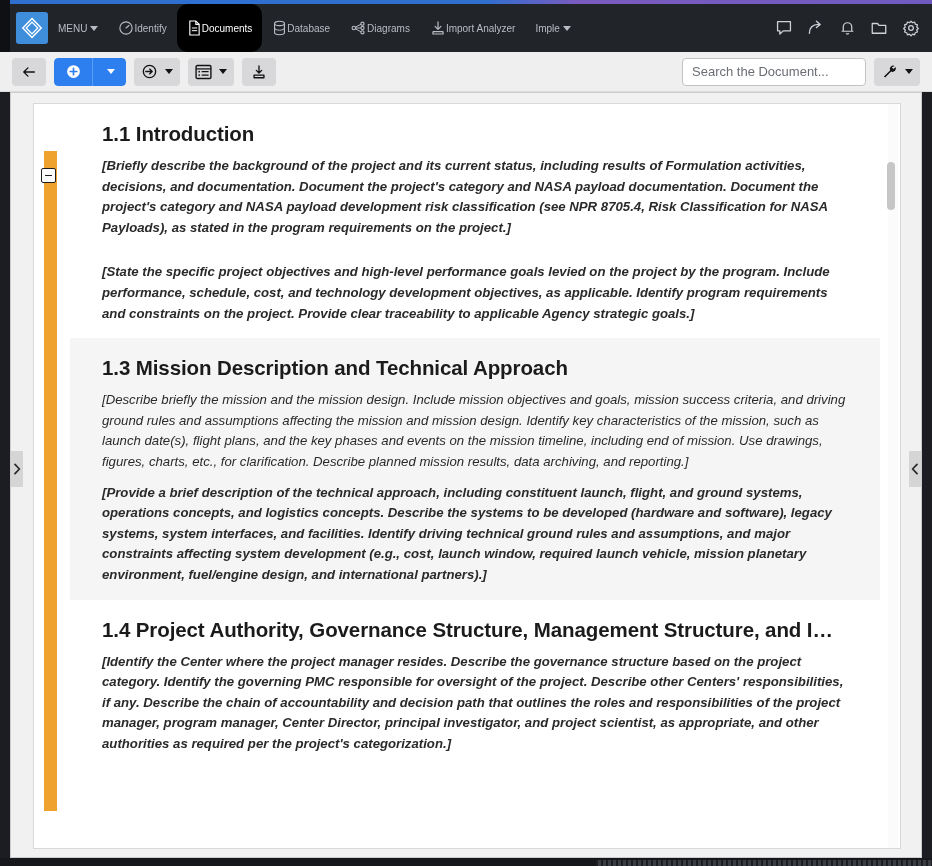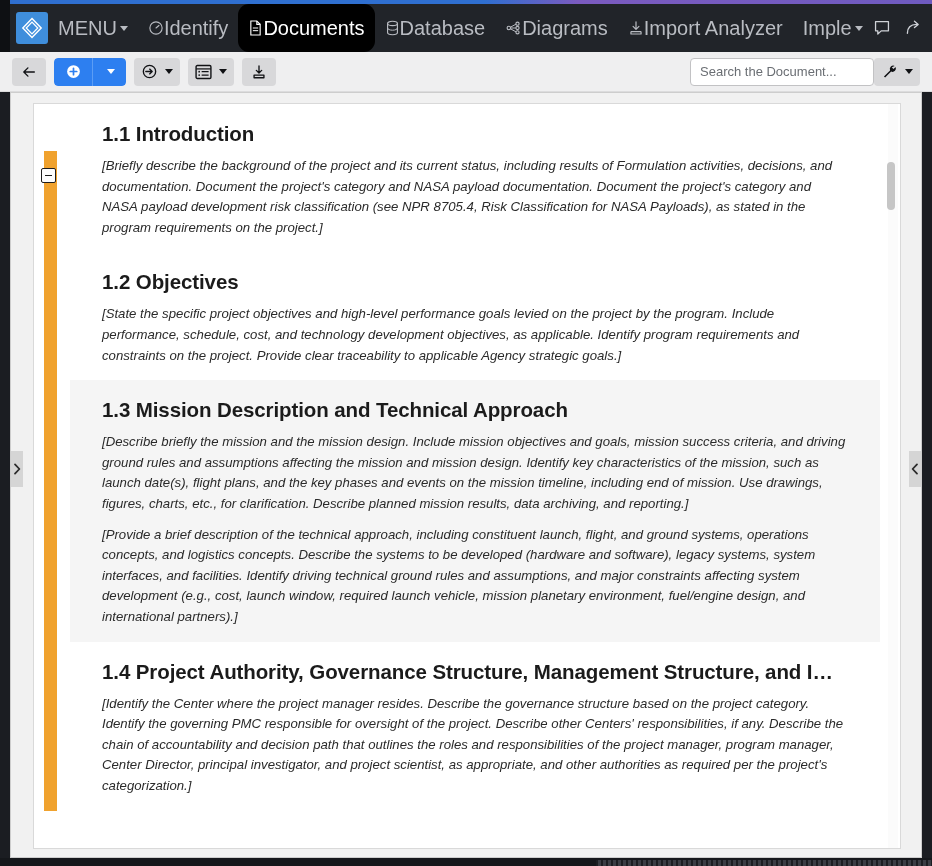--- a/index.html
+++ b/index.html
@@ -28,21 +28,21 @@
     width: 10px; height: 48px; background: #0e1013; flex: 0 0 10px;
   }
   .brand {
     width: 32px; height: 32px; margin-left: 6px; background: #3f8edc;
     border-radius: 3px; display: flex; align-items: center; justify-content: center;
     flex: 0 0 32px;
   }
   .nav-items { display: flex; align-items: center; height: 48px; }
   .nav-item {
     display: flex; align-items: center; 
-    height: 48px; padding: 0 10px; color: #b9bcc2; font-size: 20px;
+    height: 48px; padding: 0 10px; color: #b9bcc2; font-size: 10px;
     white-space: nowrap; cursor: pointer;
   }
   .nav-item.active { background: #000; color: #ffffff; border-radius: 11px; }
   .nav-item .ico { display: flex; align-items: center; }
   .caret {
     width: 0; height: 0; border-left: 4.5px solid transparent;
     border-right: 4.5px solid transparent; border-top: 5px solid currentColor;
     margin-left: 3px;
   }
   .nav-right {
@@ -69,21 +69,21 @@
   }
   .tb-btn.primary-main {
     background: #2d7ff0; height: 28px; width: 38px; border-radius: 4px 0 0 4px;
     display: flex; align-items: center; justify-content: center; cursor: pointer;
   }
   .tb-btn.primary-caret {
     background: #2d7ff0; height: 28px; width: 22px; border-radius: 0 4px 4px 0;
     display: flex; align-items: center; justify-content: center; cursor: pointer;
     border-left: 1px solid #5b9df5; color: #fff;
   }
-  .tb-right { margin-left: auto; display: flex; align-items: center; gap: 0; }
+  .tb-right { margin-left: auto; display: flex; align-items: center; gap: 8px; }
   .search-box {
     width: 184px; height: 28px; border: 1px solid #c2c2c4; border-radius: 4px;
     background: #fff; padding: 0 9px; font-size: 13px; color: #55585c;
     font-family: "Liberation Sans", sans-serif; outline: none;
   }
   .search-box::placeholder { color: #6a6e73; }
 
   
   .workspace {
     position: absolute; top: 92px; left: 0; width: 932px; height: 766px;
@@ -121,21 +121,21 @@
   .sec.shaded { background: #f5f5f5; }
   .sec h2 {
     font-size: 20.5px; font-weight: 700; color: #1b1b1b;
     margin: 8px 0 10px 0; letter-spacing: -0.1px; white-space: nowrap;
     overflow: hidden; text-overflow: ellipsis;
   }
   .sec p {
     font-size: 13.2px; font-style: italic; color: #2a2a2a;
     line-height: 20.6px; margin-bottom: 10px;
   }
-  .sec p:last-child { margin-bottom: 0; }
+  .sec p:last-child { margin-bottom: 0; font-weight: bold; }
 
   
   .doc-scroll-track {
     position: absolute; right: 2px; top: 0; width: 10px; height: 746px;
     background: #fbfbfb;
   }
   .doc-scroll-thumb {
     position: absolute; right: 3px; top: 58px; width: 8px; height: 48px;
     background: #c6c6c6; border-radius: 4px; cursor: pointer;
   }
@@ -360,21 +360,20 @@
       </div>
 
       <div class="doc-content">
 
         <div class="sec">
           <h2>1.1 Introduction</h2>
           <p>[Briefly describe the background of the project and its current status, including results of Formulation activities, decisions, and documentation. Document the project's category and NASA payload documentation. Document the project's category and NASA payload development risk classification (see NPR 8705.4, Risk Classification for NASA Payloads), as stated in the program requirements on the project.]</p>
         </div>
 
         <div class="sec">
-          <h2>1.2 Objectives</h2>
           <p>[State the specific project objectives and high-level performance goals levied on the project by the program. Include performance, schedule, cost, and technology development objectives, as applicable. Identify program requirements and constraints on the project. Provide clear traceability to applicable Agency strategic goals.]</p>
         </div>
 
         <div class="sec shaded">
           <h2>1.3 Mission Description and Technical Approach</h2>
           <p>[Describe briefly the mission and the mission design. Include mission objectives and goals, mission success criteria, and driving ground rules and assumptions affecting the mission and mission design. Identify key characteristics of the mission, such as launch date(s), flight plans, and the key phases and events on the mission timeline, including end of mission. Use drawings, figures, charts, etc., for clarification. Describe planned mission results, data archiving, and reporting.]</p>
           <p>[Provide a brief description of the technical approach, including constituent launch, flight, and ground systems, operations concepts, and logistics concepts. Describe the systems to be developed (hardware and software), legacy systems, system interfaces, and facilities. Identify driving technical ground rules and assumptions, and major constraints affecting system development (e.g., cost, launch window, required launch vehicle, mission planetary environment, fuel/engine design, and international partners).]</p>
         </div>
 
         <div class="sec">

